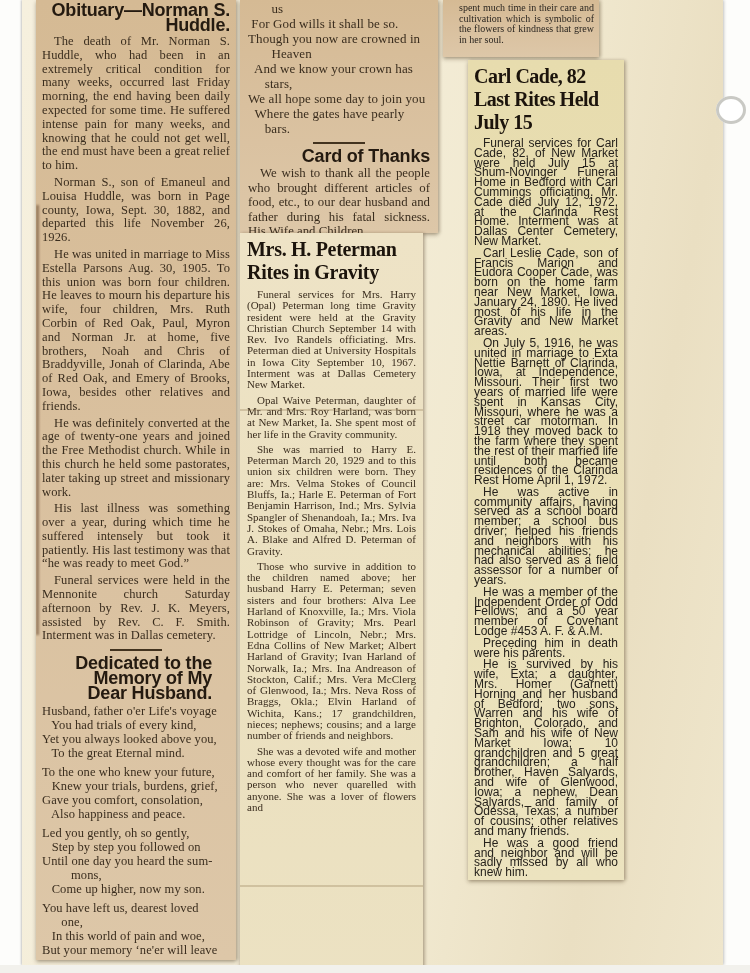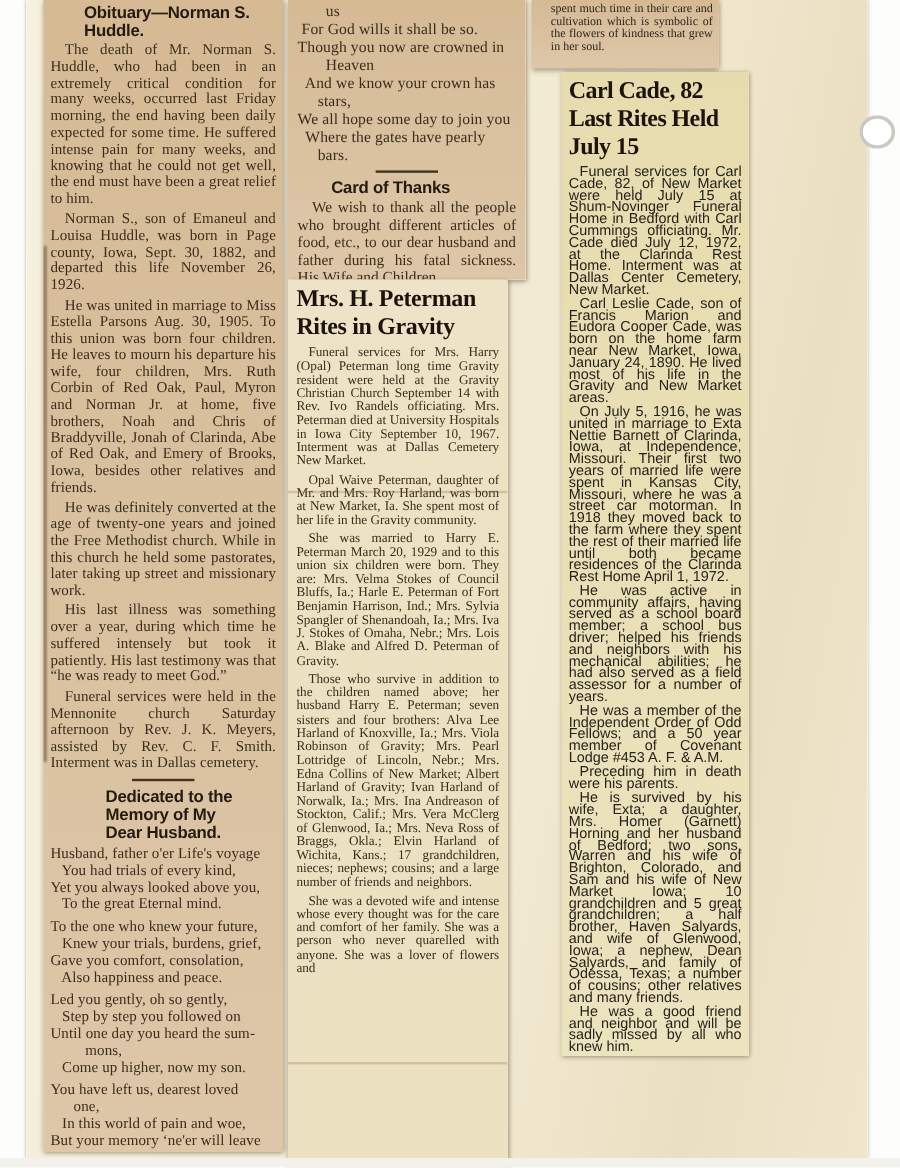--- a/index.html
+++ b/index.html
@@ -32,22 +32,22 @@
   .clip-huddle{left:36px;top:0;width:200px;height:960px;padding:3px 6px;}
   .crease{position:absolute;left:0px;top:205px;width:3px;height:430px;
     background:rgba(70,40,18,.45);filter:blur(1px);}
   .clip-mid-top{left:240px;top:0;width:198px;height:233px;padding:1px 8px;}
   .clip-peterman{left:240px;top:233px;width:183px;height:829px;padding:4px 7px;}
   .clip-garden{left:443px;top:0;width:156px;height:57px;padding:3px 5px;}
   .clip-cade{left:468px;top:60px;width:156px;height:820px;padding:4px 6px;}
 
   .gothic-title{
     font-family:"Liberation Sans", sans-serif;font-weight:bold;
-    font-size:14px;line-height:15px;text-align:left;color:#241a10;
-    letter-spacing:-0.2px;margin-bottom:2px;margin-left:28px;
+    font-size:18px;line-height:15px;text-align:right;color:#241a10;
+    letter-spacing:-0.2px;margin-bottom:2px;
   }
   .serif-body .para{
     font-size:12.5px;line-height:13.8px;text-align:justify;text-indent:12px;
     margin:0 0 3px 0;letter-spacing:.1px;
   }
   .divider{width:52px;height:2px;background:#43331f;margin:6px auto 5px auto;}
   .poem .poem-line{
     font-size:12.5px;line-height:14px;white-space:pre;letter-spacing:.1px;
   }
   .poem .poem-line:empty{height:5px;}
@@ -140,21 +140,21 @@
   <div class="seam" style="top:652px;"></div>
   <div class="headline">
       <div class="headline-line">Mrs. H. Peterman</div>
       <div class="headline-line">Rites in Gravity</div>
     </div>
   <div class="pet-body">
       <div class="para">Funeral services for Mrs. Harry (Opal) Peterman long time Gravity resident were held at the Gravity Christian Church September 14 with Rev. Ivo Randels officiating. Mrs. Peterman died at University Hospitals in Iowa City September 10, 1967. Interment was at Dallas Cemetery New Market.</div>
       <div class="para">Opal Waive Peterman, daughter of Mr. and Mrs. Roy Harland, was born at New Market, Ia. She spent most of her life in the Gravity community.</div>
       <div class="para">She was married to Harry E. Peterman March 20, 1929 and to this union six children were born. They are: Mrs. Velma Stokes of Council Bluffs, Ia.; Harle E. Peterman of Fort Benjamin Harrison, Ind.; Mrs. Sylvia Spangler of Shenandoah, Ia.; Mrs. Iva J. Stokes of Omaha, Nebr.; Mrs. Lois A. Blake and Alfred D. Peterman of Gravity.</div>
       <div class="para">Those who survive in addition to the children named above; her husband Harry E. Peterman; seven sisters and four brothers: Alva Lee Harland of Knoxville, Ia.; Mrs. Viola Robinson of Gravity; Mrs. Pearl Lottridge of Lincoln, Nebr.; Mrs. Edna Collins of New Market; Albert Harland of Gravity; Ivan Harland of Norwalk, Ia.; Mrs. Ina Andreason of Stockton, Calif.; Mrs. Vera McClerg of Glenwood, Ia.; Mrs. Neva Ross of Braggs, Okla.; Elvin Harland of Wichita, Kans.; 17 grandchildren, nieces; nephews; cousins; and a large number of friends and neighbors.</div>
-      <div class="para">She was a devoted wife and intense whose every thought was for the care and comfort of her family. She was a person who never quarelled with anyone. She was a lover of flowers and</div>
+      <div class="para">She was a devoted wife and mother whose every thought was for the care and comfort of her family. She was a person who never quarelled with anyone. She was a lover of flowers and</div>
     </div>
 </div>
 
 <div class="clip clip-tan clip-garden sans-small">
   <div class="garden-text">spent much time in their care and cultivation which is symbolic of the flowers of kindness that grew in her soul.</div>
 </div>
 
 <div class="clip clip-yellow clip-cade">
   <div class="headline cade-headline">
       <div class="headline-line">Carl Cade, 82</div>

